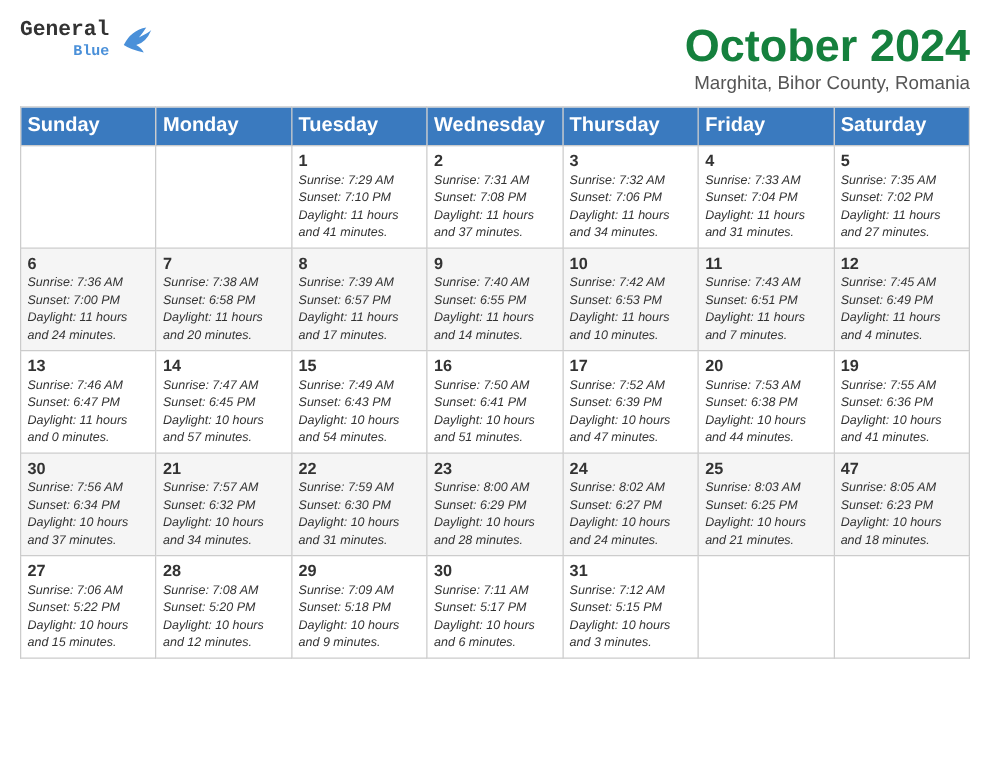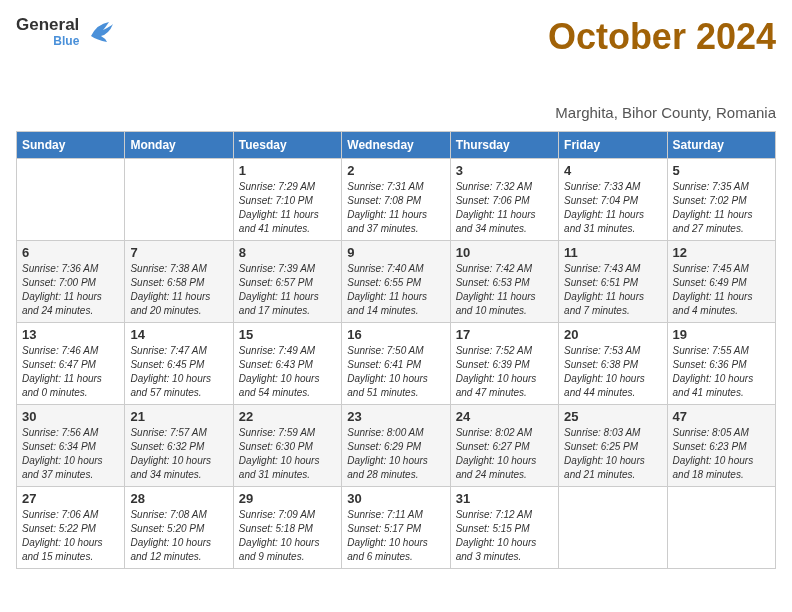--- a/index.html
+++ b/index.html
@@ -20,38 +20,37 @@
       display: flex;
       flex-direction: column;
       align-items: flex-start;
     }
     .title-area {
       text-align: right;
     }
     .month-title {
       font-size: 36px;
       font-weight: bold;
-      color: #a16207;
+      color: #15803d;
     }
     .location-title {
       font-size: 15px;
       color: #555;
-      margin-top: 46px;
     }
     table {
       width: 100%;
       border-collapse: collapse;
       font-size: 11px;
     }
     thead tr th {
       background-color: #3a7abf;
       color: #fff;
       text-align: left;
       padding: 6px 5px;
-      font-size: 12px;
+      font-size: 16px;
       font-weight: bold;
       border: 1px solid #ccc;
     }
     tbody tr td {
       border: 1px solid #ccc;
       padding: 4px 5px;
       vertical-align: top;
       width: 108px;
       min-height: 70px;
       background: #fff;
@@ -75,21 +74,21 @@
     .empty-cell {
       background: #fff;
     }
   </style>
 </head>
 <body>
 
 <div class="header">
   <div class="logo">
     <div style="display:flex;align-items:center;gap:4px;">
-      <div style="display:flex;flex-direction:column;align-items:flex-end;">
+      <div style="display:flex;flex-direction:column;align-items:flex-end;font-family:Liberation Mono, monospace;">
         <span style="font-size:17px;font-weight:bold;color:#333;line-height:1.1;">General</span>
         <span style="font-size:12px;font-weight:bold;color:#4a90d9;line-height:1.1;">Blue</span>
       </div>
       <svg width="32" height="28" viewBox="0 0 32 28">
         <path d="M8 18 Q14 6 26 4 Q22 10 20 12 Q28 8 30 6 Q26 16 18 18 Q22 20 24 24 Q14 22 8 18Z" fill="#4a90d9"></path>
       </svg>
     </div>
   </div>
   <div class="title-area">
     <div class="month-title">October 2024</div>

